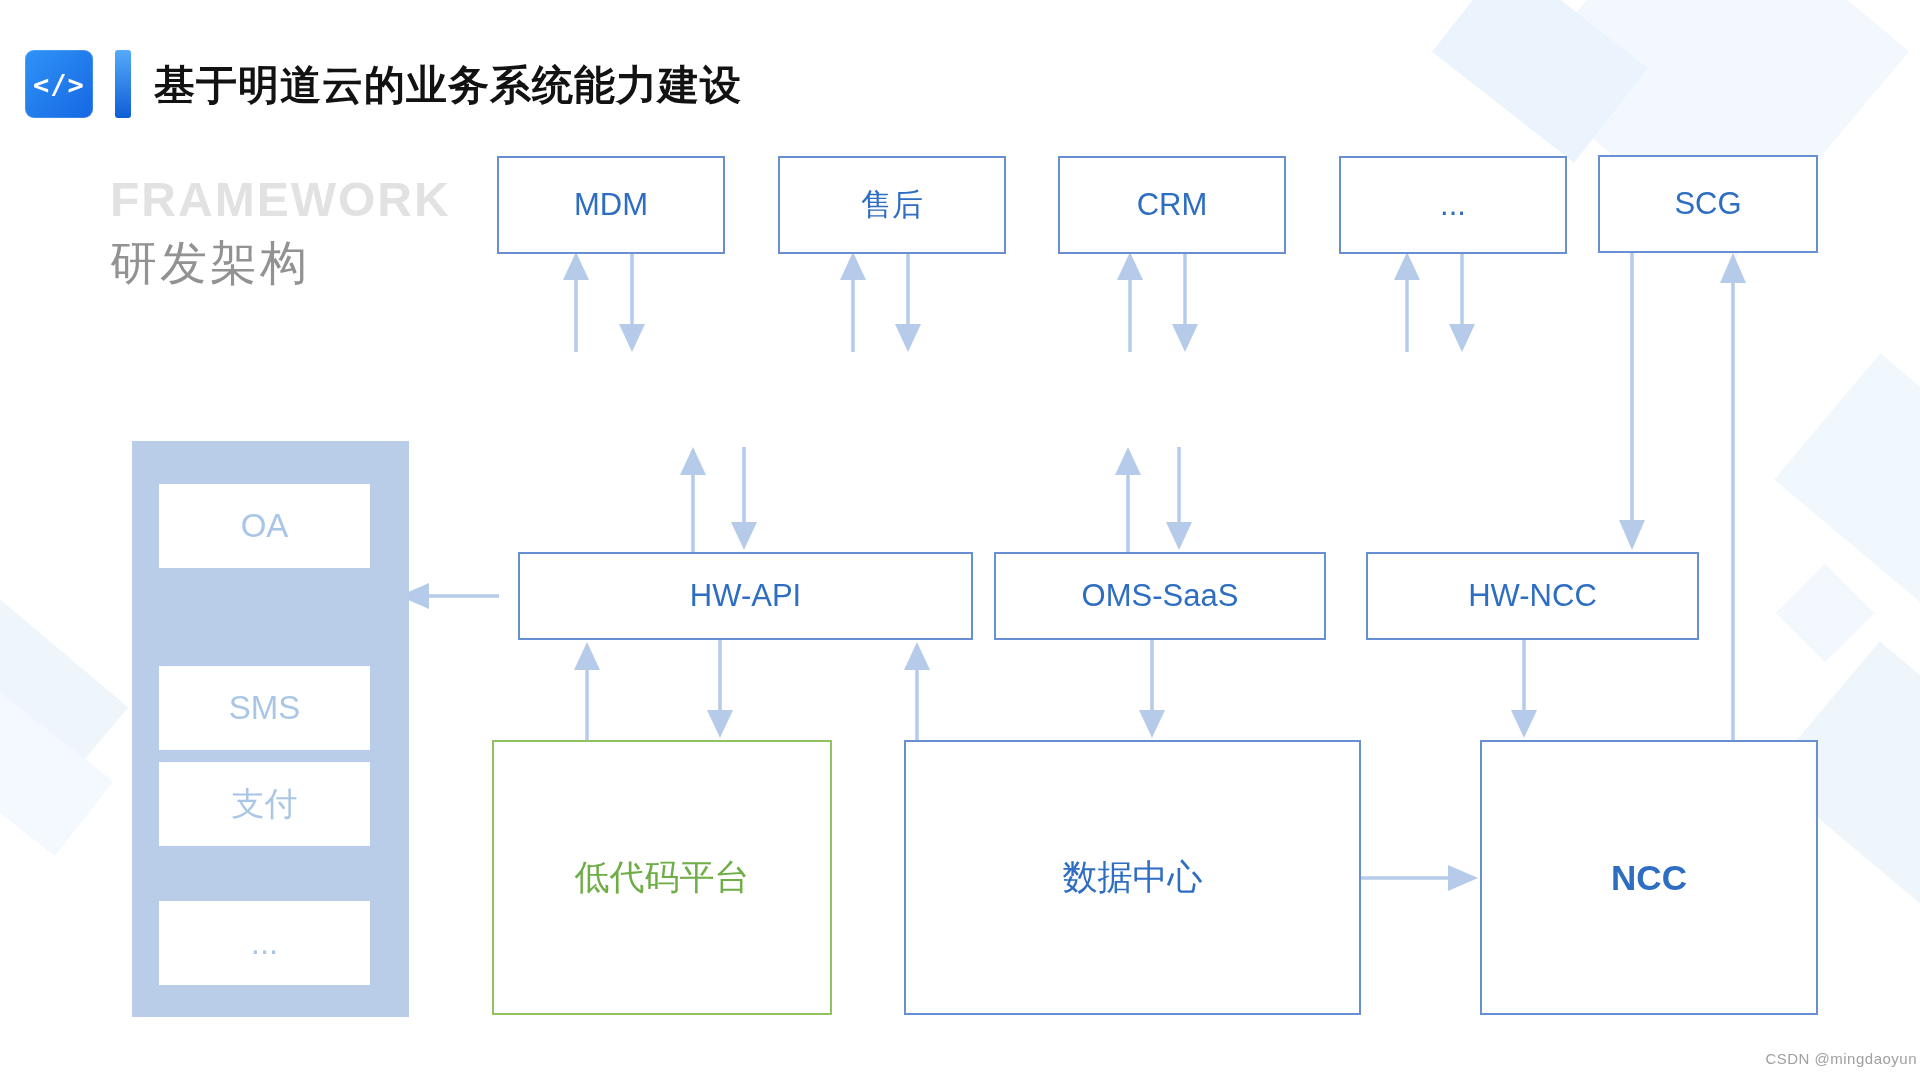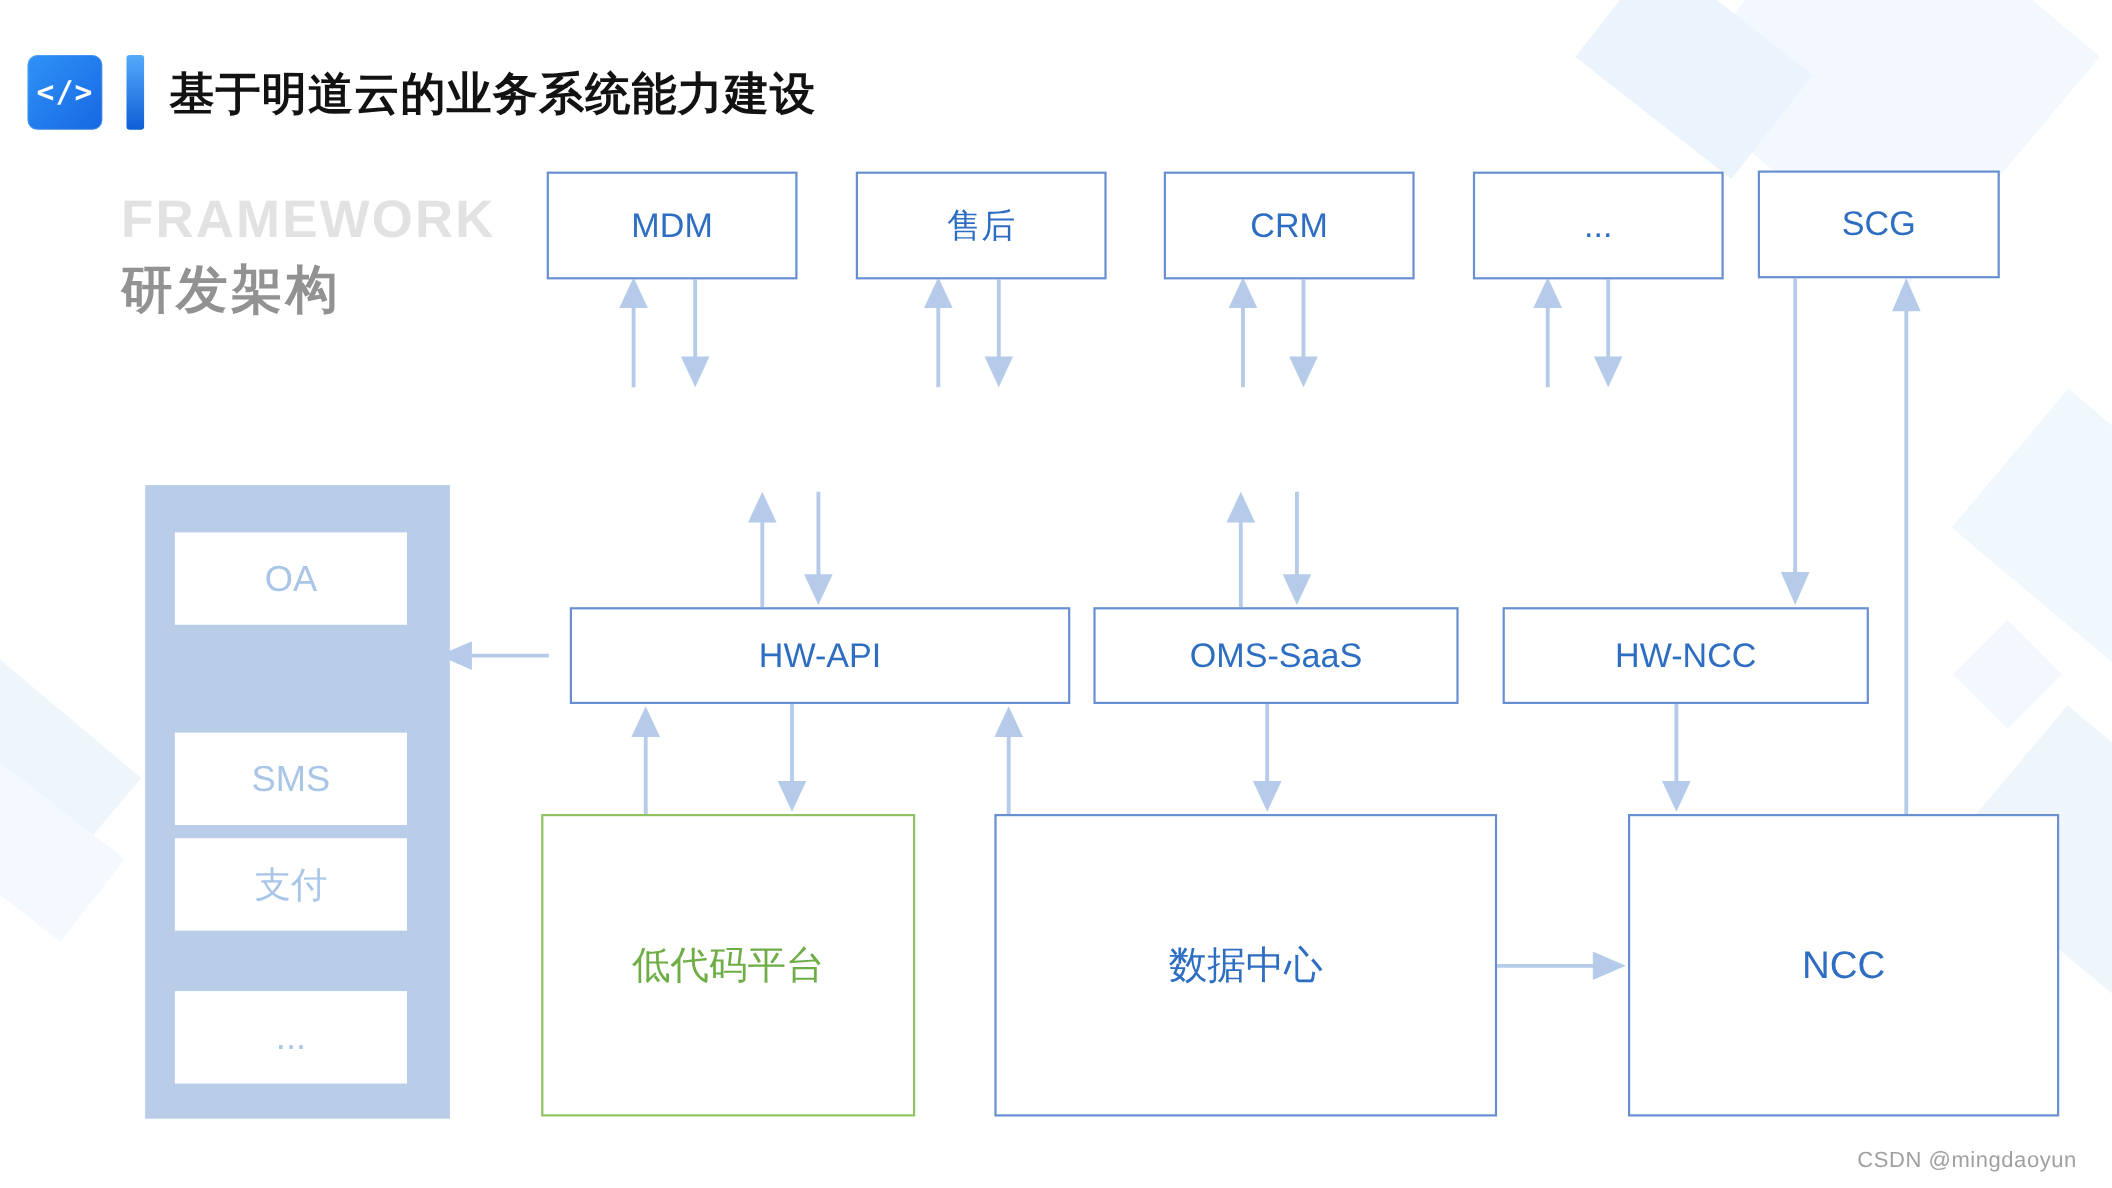--- a/index.html
+++ b/index.html
@@ -22,21 +22,21 @@
     background:linear-gradient(180deg,#55aaf9 0%,#0d5ed6 100%);
   }
   .page-title{
     position:absolute;left:154px;top:56px;height:58px;display:flex;align-items:center;
     font-size:41px;font-weight:800;color:#121212;letter-spacing:1px;white-space:nowrap;
   }
   .fw-en{
     position:absolute;left:110px;top:172px;font-size:48px;font-weight:800;color:#e2e2e2;letter-spacing:2px;
   }
   .fw-zh{
-    position:absolute;left:110px;top:232px;font-size:47px;font-weight:700;color:#929292;letter-spacing:3px;
+    position:absolute;left:110px;top:232px;font-size:47px;font-weight:400;color:#929292;letter-spacing:3px;
   }
   
   .node{
     position:absolute;background:#ffffff;border:2px solid #678fd2;
     display:flex;align-items:center;justify-content:center;
     color:#2e6ec2;font-size:31px;box-sizing:border-box;
   }
   .node-orange{border-color:#f0a164;color:#ED7D31;font-size:33px;}
   .node-green{border-color:#90c360;color:#6fad47;font-size:35px;}
   .node-big{font-size:35px;}
@@ -50,21 +50,21 @@
     color:#a9c6e7;font-size:33px;
   }
   
   svg.arrows{position:absolute;left:0;top:0;}
   svg.arrows line{stroke:#b6cbe9;stroke-width:3.5;}
   svg.arrows polygon{fill:#b6cbe9;}
   
   .deco{position:absolute;pointer-events:none;}
   
   .watermark{
-    position:absolute;right:32px;bottom:13px;color:#a0a0a0;font-size:20px;letter-spacing:.5px;
+    position:absolute;right:3px;bottom:13px;color:#a0a0a0;font-size:15px;letter-spacing:.5px;
   }
 </style>
 </head>
 <body>
 
 <div id="stage">
 
   <div class="deco" style="left:1575px;top:-70px;width:280px;height:270px;background:#f2f8fd;transform:rotate(40deg);"></div>
   <div class="deco" style="left:1450px;top:0px;width:180px;height:120px;background:#ebf4fc;transform:rotate(38deg);"></div>
   <div class="deco" style="left:1805px;top:395px;width:190px;height:165px;background:#f0f7fd;transform:rotate(40deg);"></div>
@@ -216,19 +216,19 @@
   <div class="node" style="left:1366px;top:552px;width:333px;height:88px;">
       <span>HW-NCC</span>
     </div>
 
   <div class="node node-green" style="left:492px;top:740px;width:340px;height:275px;">
       <span>低代码平台</span>
     </div>
   <div class="node node-big" style="left:904px;top:740px;width:457px;height:275px;">
       <span>数据中心</span>
     </div>
-  <div class="node node-big" style="left:1480px;top:740px;width:392px;height:275px;">
+  <div class="node node-big" style="left:1480px;top:740px;width:338px;height:275px;font-weight:bold;">
       <span>NCC</span>
     </div>
 
   <div class="watermark">CSDN @mingdaoyun</div>
 
 </div>
 
 </body></html>

